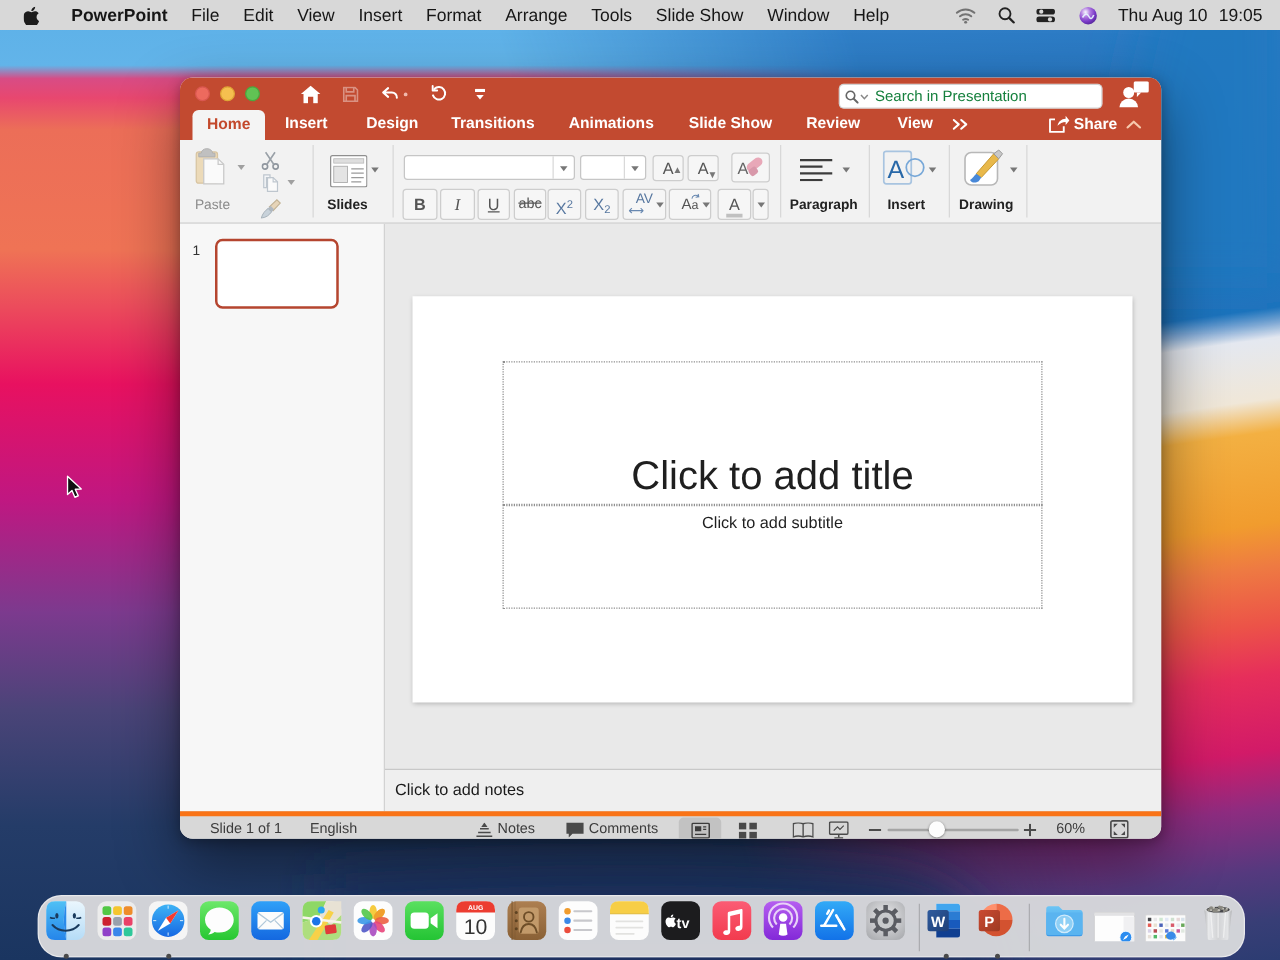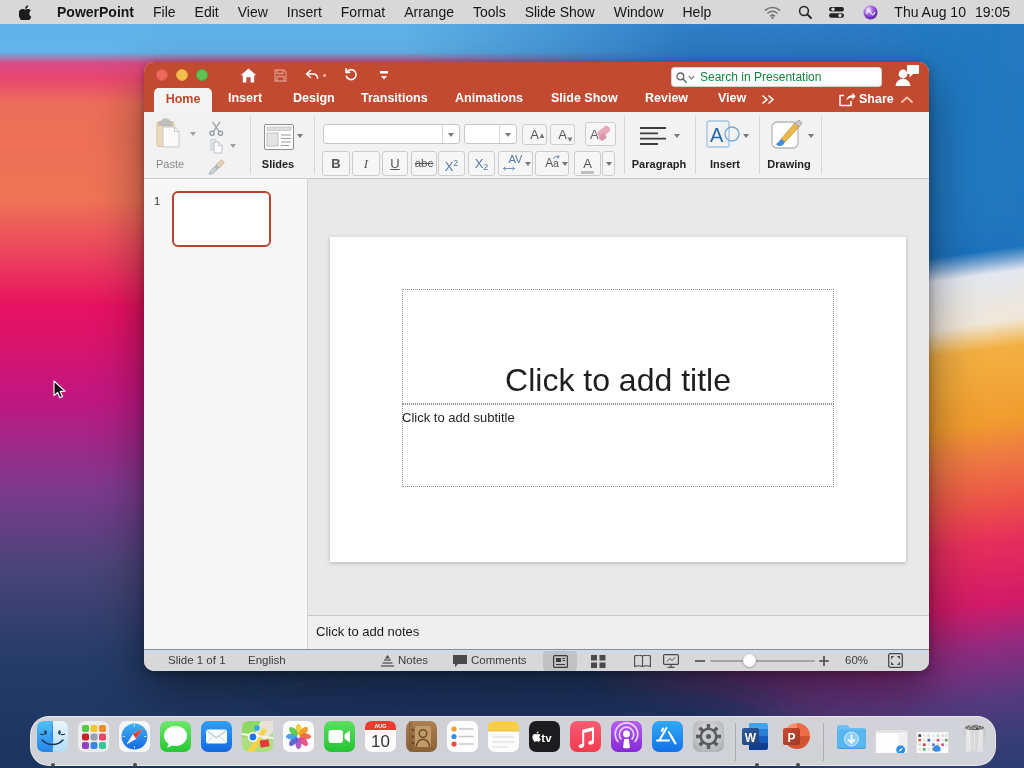--- a/index.html
+++ b/index.html
@@ -23,21 +23,21 @@
 .caret{position:absolute;width:0;height:0;border-left:3px solid transparent;border-right:3px solid transparent;border-top:4px solid #777;}
 .combo{position:absolute;top:12px;height:20px;background:#fff;border:1px solid #c6c6c6;border-radius:3px;box-sizing:border-box;}
 .combo .cbtn{position:absolute;right:0;top:0;width:16px;height:18px;border-left:1px solid #d9d9d9;}
 .rbtn{position:absolute;box-sizing:border-box;background:#f6f6f6;border:1px solid #cdcdcd;border-radius:3px;color:#555;text-align:center;}
 .r2{top:39px;height:25px;font-size:13px;line-height:23px;}
 #thumbs{position:absolute;left:0;top:117px;width:164px;height:470px;background:#f7f7f7;border-right:1px solid #d2d2d2;box-sizing:border-box;}
 .sico{position:absolute;top:4px;}
 .stxt{position:absolute;top:4px;white-space:nowrap;}
 #editarea{position:absolute;left:164px;top:117px;width:621px;height:436px;background:#e9e9e9;}
 #notesbar{position:absolute;left:164px;top:553px;width:621px;height:34px;background:#efefef;border-top:1px solid #c8c8c8;box-sizing:border-box;}
-#statusbar{position:absolute;left:0;top:587px;width:785px;height:22px;background:#d8d8d8;border-top:1px solid #f97316;box-sizing:border-box;font-size:11.5px;color:#3c3c3c;}
+#statusbar{position:absolute;left:0;top:587px;width:785px;height:22px;background:#d8d8d8;border-top:4px solid #f97316;box-sizing:border-box;font-size:11.5px;color:#3c3c3c;}
 
 #slide{position:absolute;left:186px;top:175px;width:576px;height:325px;background:#fff;box-shadow:0 1px 4px rgba(0,0,0,.25);}
 .ph{position:absolute;border:1px dotted #8f8f8f;box-sizing:border-box;}
 
 #dock{position:absolute;left:30px;top:716px;width:966px;height:49.5px;background:rgba(215,216,219,.97);border:1px solid rgba(255,255,255,.5);border-radius:19px;box-sizing:border-box;z-index:40;}
 .dicon{position:absolute;top:3px;width:33px;height:33px;}
 .ddot{position:absolute;top:46px;width:4px;height:4px;border-radius:50%;background:#4a4a4a;}
 .dsep{position:absolute;top:6px;width:1px;height:38px;background:rgba(0,0,0,.18);}
 </style></head>
 <body>
@@ -329,21 +329,21 @@
     </div>
     <div id="thumbs">
       <span style="position:absolute;left:10px;top:16px;font-size:11px;color:#333;">1</span>
       <div style="position:absolute;left:28px;top:12px;width:99px;height:56px;background:#fff;border:2.5px solid #b5452f;border-radius:6px;box-sizing:border-box;"></div>
     </div>
     <div id="editarea"></div>
     <div id="slide">
       <div class="ph" id="ph-title" style="left:72px;top:52px;width:432px;height:115px;"></div>
       <div class="ph" id="ph-sub" style="left:72px;top:167px;width:432px;height:83px;"></div>
       <div style="position:absolute;left:72px;top:125px;width:432px;text-align:center;font-size:32px;color:#1f1f1f;">Click to add title</div>
-      <div style="position:absolute;left:72px;top:173px;width:432px;text-align:left;font-size:13px;color:#1f1f1f;">Click to add subtitle</div>
+      <div style="position:absolute;left:72px;top:173px;width:432px;text-align:center;font-size:13px;color:#1f1f1f;">Click to add subtitle</div>
     </div>
     <div id="notesbar">
         <div style="margin:8px 0 0 8px;font-size:13px;color:#1b1b1b;">Click to add notes</div>
       </div>
     <div id="statusbar">
       <span class="stxt" style="left:24px;">Slide 1 of 1</span>
       <span class="stxt" style="left:104px;">English</span>
       <svg class="sico" width="13" height="12" viewBox="0 0 13 12" style="left:237px;top:5px;">
           <g stroke="#4a4a4a" stroke-width="1.2">
             <line x1="0" y1="11" x2="13" y2="11"></line>

